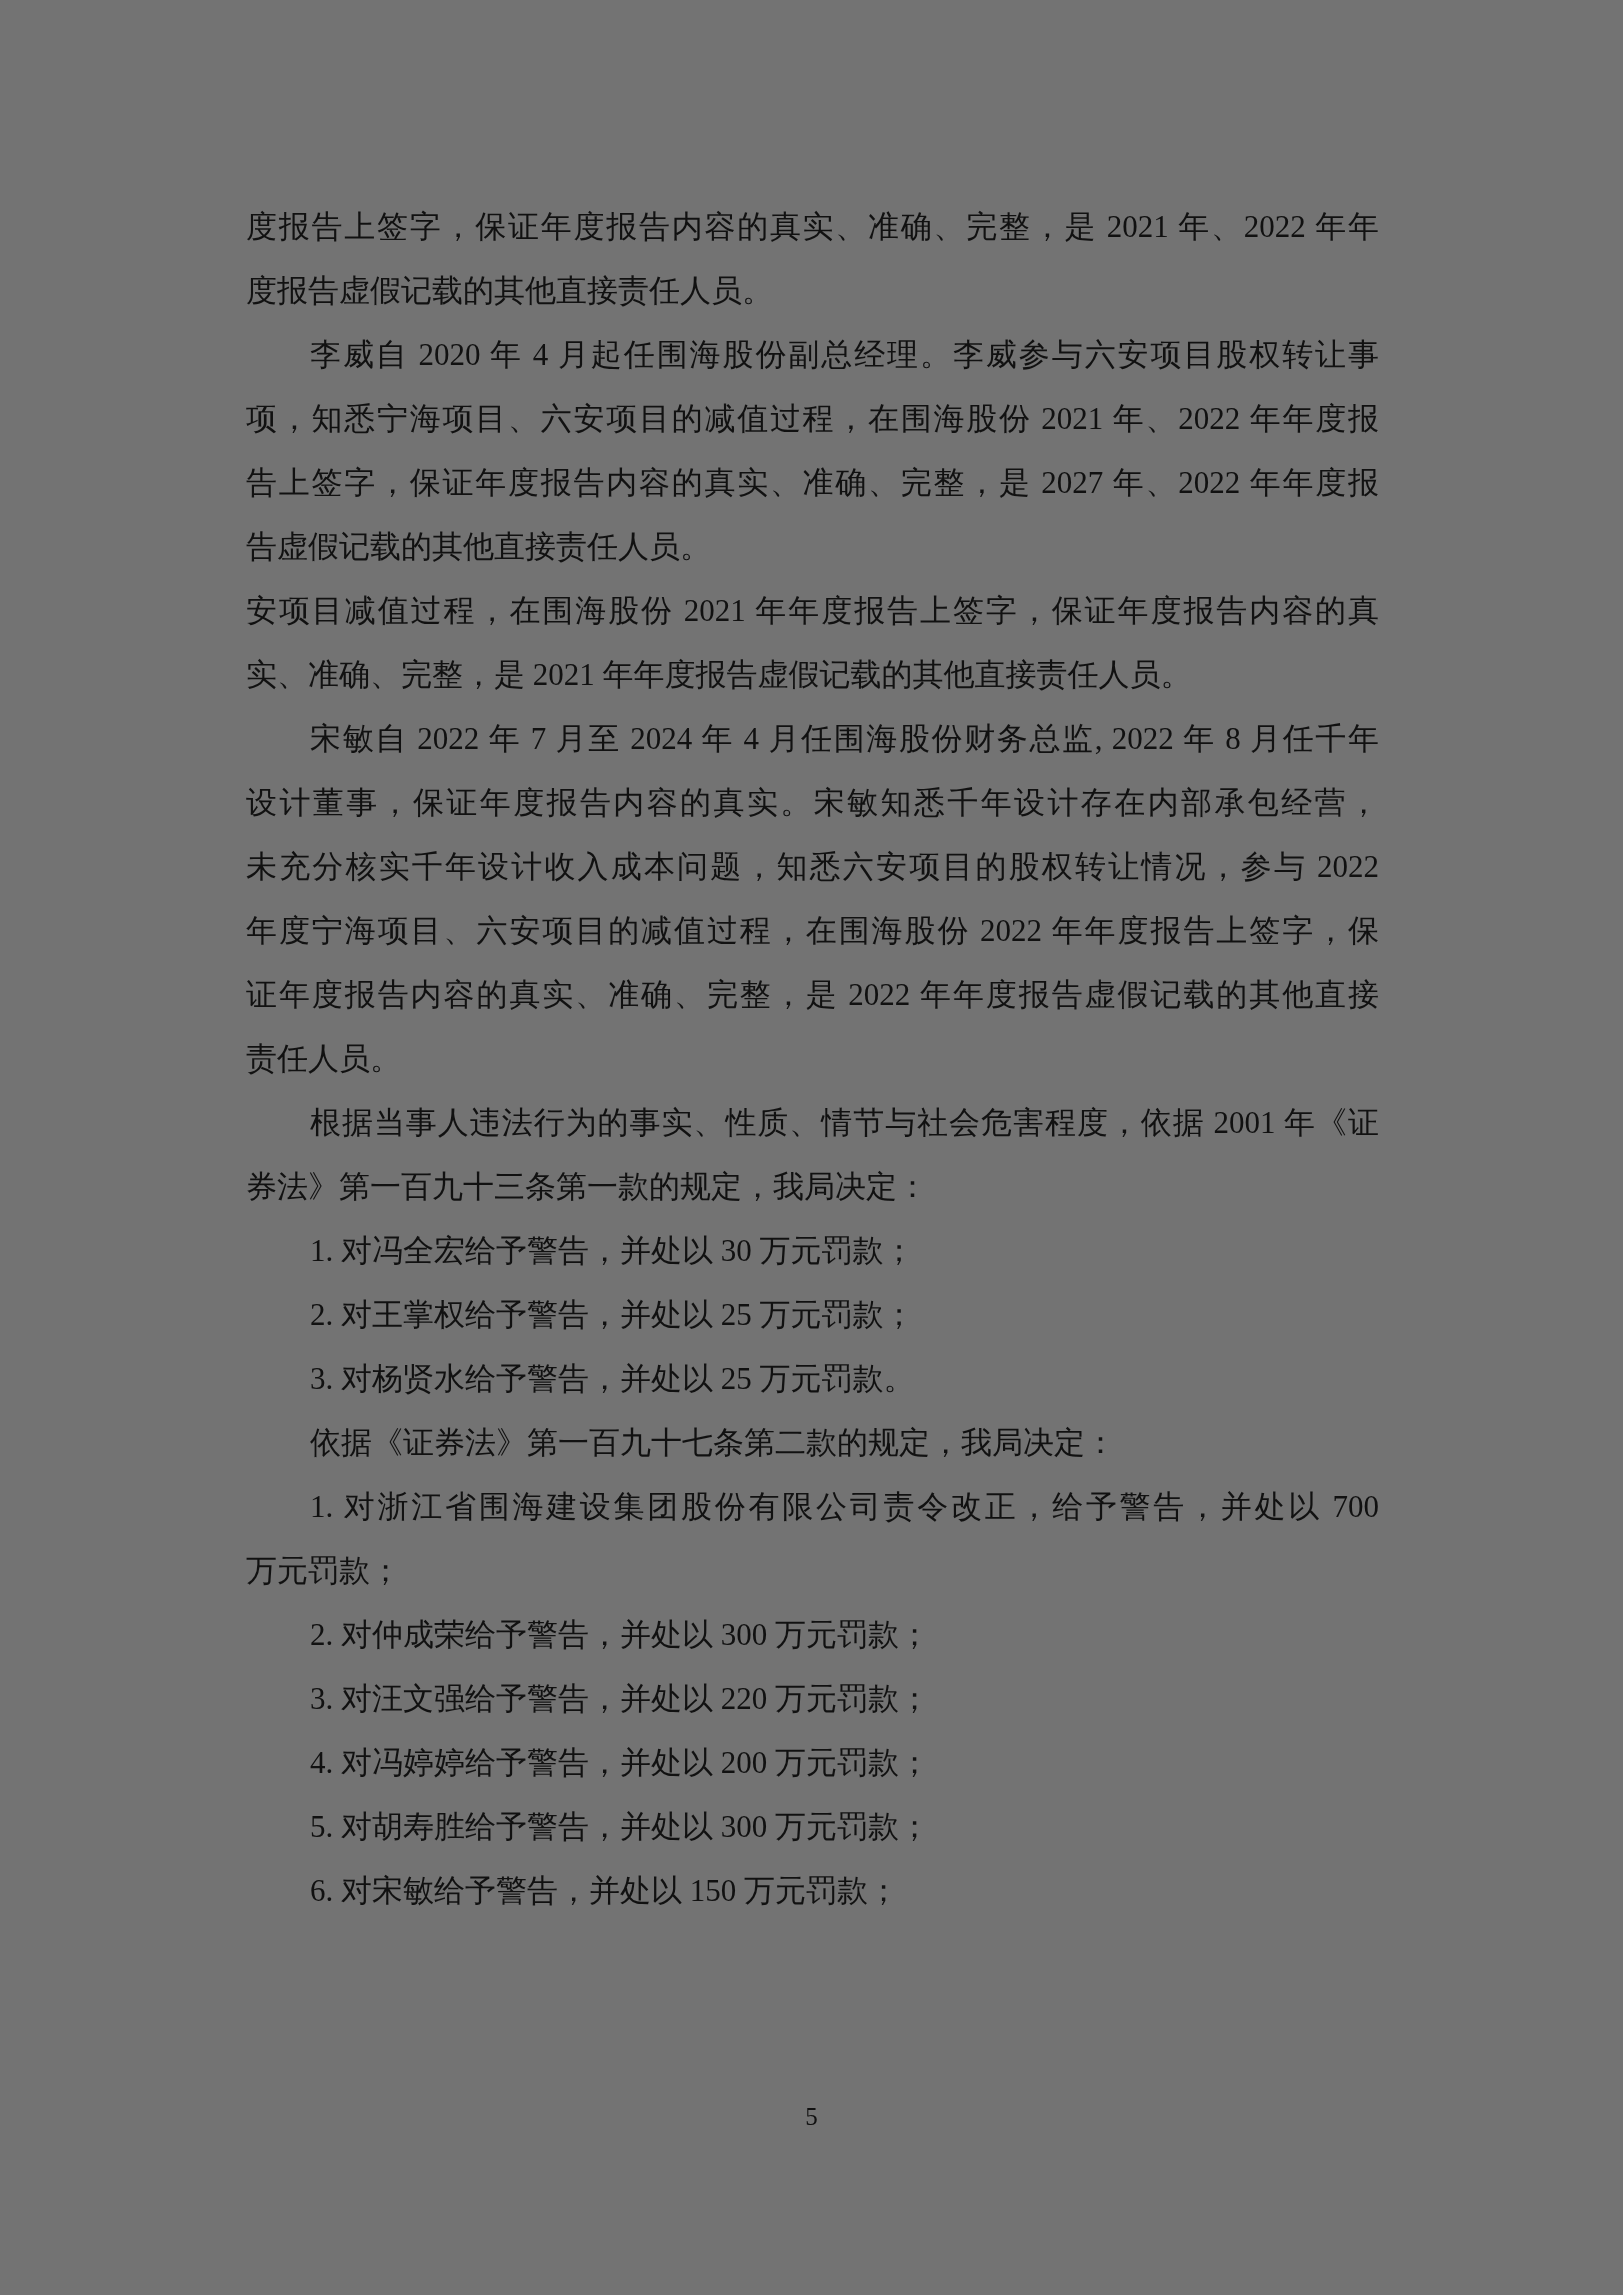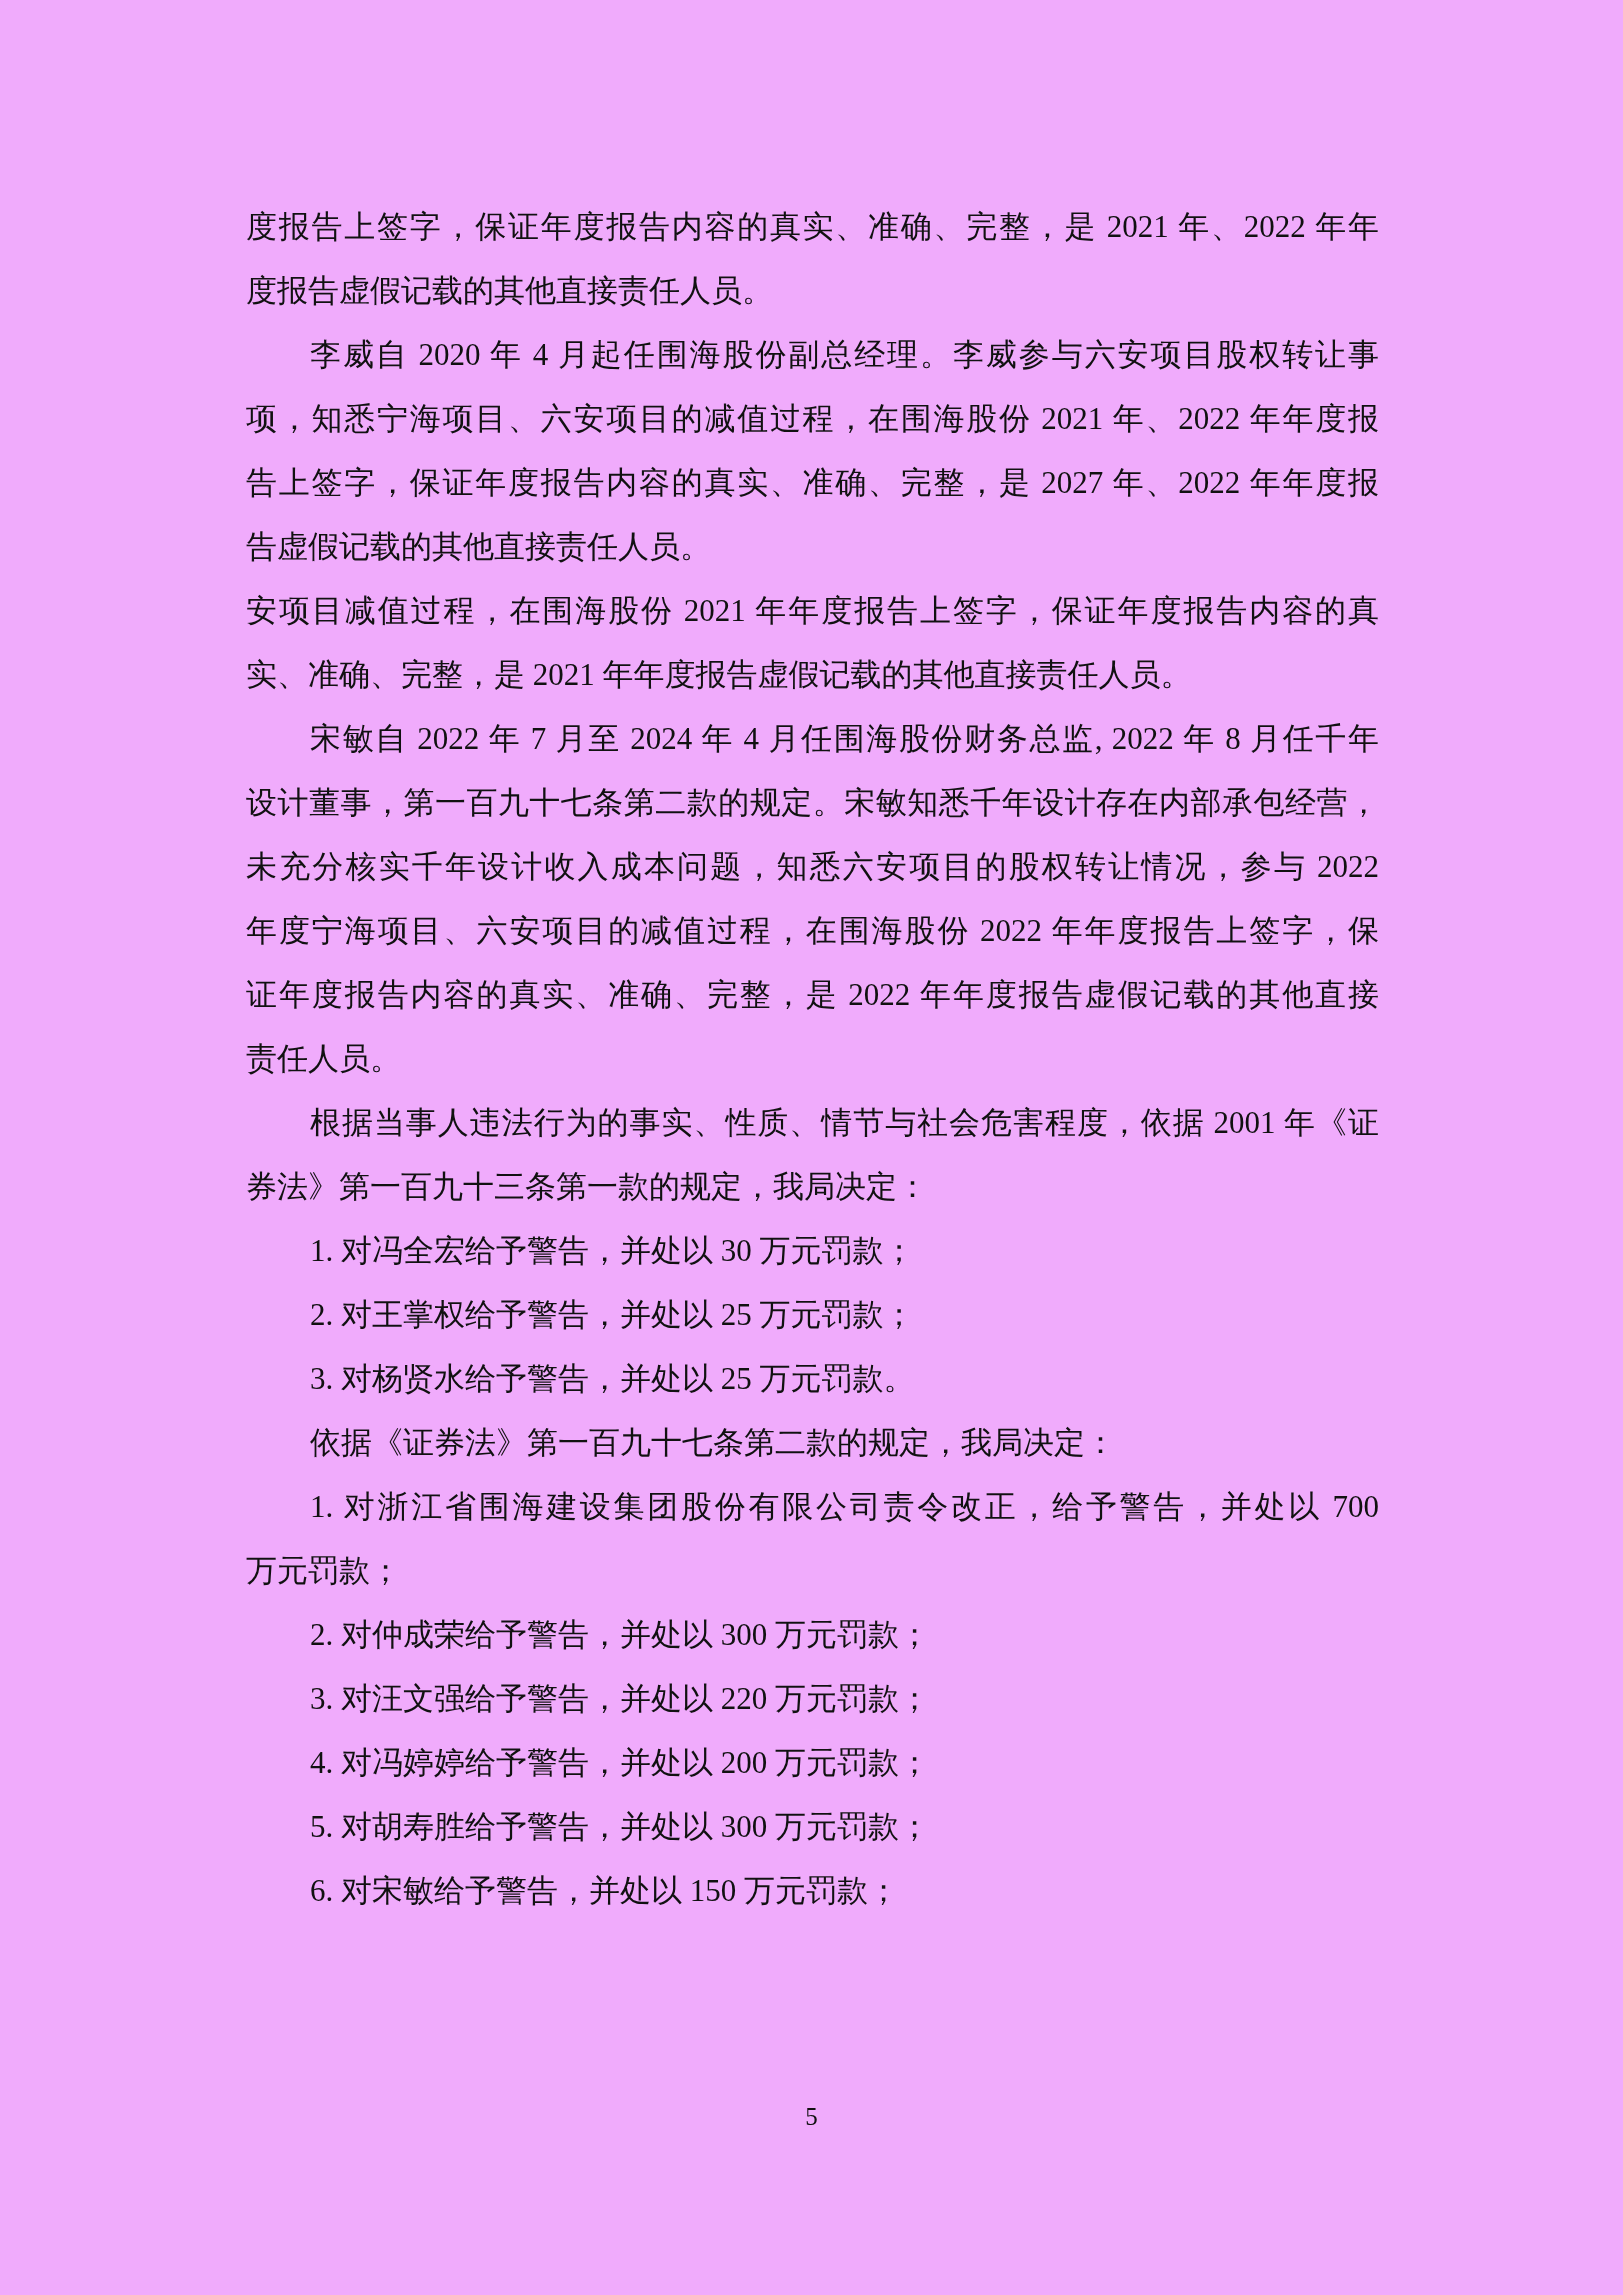--- a/index.html
+++ b/index.html
@@ -14,21 +14,21 @@
       overflow: hidden;
       font-family: "Liberation Serif", "DejaVu Serif", serif;
       color: #111111;
     }
     .page {
       position: absolute;
       left: 0;
       top: 0;
       width: 1623px;
       height: 2295px;
-      background: #f0abfc;
+      background: #737373;
     }
     .body-text {
       position: absolute;
       left: 246px;
       top: 195px;
       width: 1133px;
       font-size: 31px;
       line-height: 64px;
     }
     .line {
@@ -73,21 +73,21 @@
       <span class="line last">告虚假记载的其他直接责任人员。</span>
     </div>
 
     <div>
       <span class="line">安项目减值过程，在围海股份 2021 年年度报告上签字，保证年度报告内容的真</span>
       <span class="line last">实、准确、完整，是 2021 年年度报告虚假记载的其他直接责任人员。</span>
     </div>
 
     <div>
       <span class="line indent">宋敏自 2022 年 7 月至 2024 年 4 月任围海股份财务总监, 2022 年 8 月任千年</span>
-      <span class="line">设计董事，第一百九十七条第二款的规定。宋敏知悉千年设计存在内部承包经营，</span>
+      <span class="line">设计董事，保证年度报告内容的真实。宋敏知悉千年设计存在内部承包经营，</span>
       <span class="line">未充分核实千年设计收入成本问题，知悉六安项目的股权转让情况，参与 2022</span>
       <span class="line">年度宁海项目、六安项目的减值过程，在围海股份 2022 年年度报告上签字，保</span>
       <span class="line">证年度报告内容的真实、准确、完整，是 2022 年年度报告虚假记载的其他直接</span>
       <span class="line last">责任人员。</span>
     </div>
 
     <div>
       <span class="line indent">根据当事人违法行为的事实、性质、情节与社会危害程度，依据 2001 年《证</span>
       <span class="line last">券法》第一百九十三条第一款的规定，我局决定：</span>
     </div>

